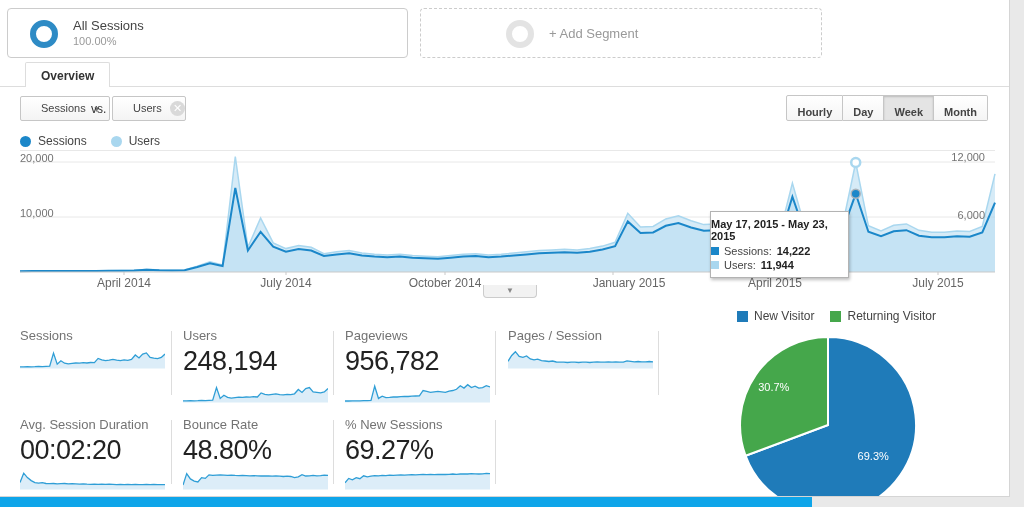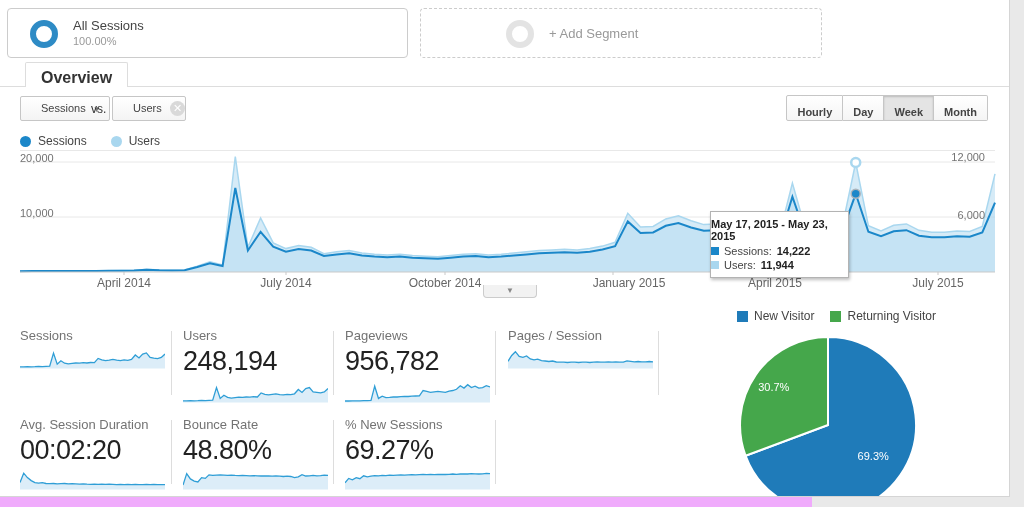--- a/index.html
+++ b/index.html
@@ -1,38 +1,38 @@
 <!DOCTYPE html>
 <html><head>
 <meta charset="utf-8">
 <style>
   * { margin:0; padding:0; box-sizing:border-box; }
   html,body { width:1024px; height:507px; overflow:hidden; background:#e9e9e9;
     font-family:"Liberation Sans", sans-serif; }
-  .page { position:relative; width:812px; height:507px; background:#f0abfc; }
+  .page { position:relative; width:812px; height:507px; background:#0ea5e9; }
   .content { position:absolute; left:0; top:0; width:1010px; height:497px;
     background:#fff; border-right:1px solid #d5d5d5; border-bottom:1px solid #d5d5d5; overflow:hidden; }
 
   
   .seg-chip { position:absolute; left:7px; top:8px; width:401px; height:50px;
     border:1px solid #ccc; border-radius:4px; background:#fff; cursor:pointer; }
   .seg-donut { position:absolute; left:22px; top:11px; width:28px; height:28px;
     border:6px solid #2e8bc5; border-radius:50%; }
   .seg-title { position:absolute; left:65px; top:9px; font-size:13px; color:#444; }
   .seg-pct { position:absolute; left:65px; top:26px; font-size:11px; color:#999; }
   .seg-add { position:absolute; left:420px; top:8px; width:402px; height:50px;
     border:1px dashed #ccc; border-radius:4px; background:#fff; cursor:pointer; }
   .seg-add .seg-donut { border-color:#e3e3e3; left:85px; }
   .seg-add-label { position:absolute; left:128px; top:17px; font-size:13px; color:#999; }
 
   
   .tab-line { position:absolute; left:0; top:86px; width:1010px; height:1px; background:#ddd; }
   .tab { position:absolute; left:25px; top:62px; height:25px; padding:6px 15px 0;
     background:#fff; border:1px solid #ddd; border-bottom:none; border-radius:2px 2px 0 0;
-    font-size:16px; font-weight:bold; color:#333; z-index:2; cursor:pointer; }
+    font-size:12px; font-weight:bold; color:#333; z-index:2; cursor:pointer; }
 
   
   .dd { position:absolute; top:96px; height:25px; padding:5px 8px 0 20px;
     background:linear-gradient(#fff,#f4f4f4); border:1px solid #c6c6c6; border-radius:2px;
     font-size:11px; color:#444; cursor:pointer; }
   .dd .caret { font-size:8px; color:#777; margin-left:7px; }
   .dd-a { left:20px; }
   .dd-b { left:112px; }
   .vs { position:absolute; left:91px; top:102px; font-size:12px; color:#333; }
   .remove-cmp { position:absolute; left:170px; top:101px; width:15px; height:15px;

